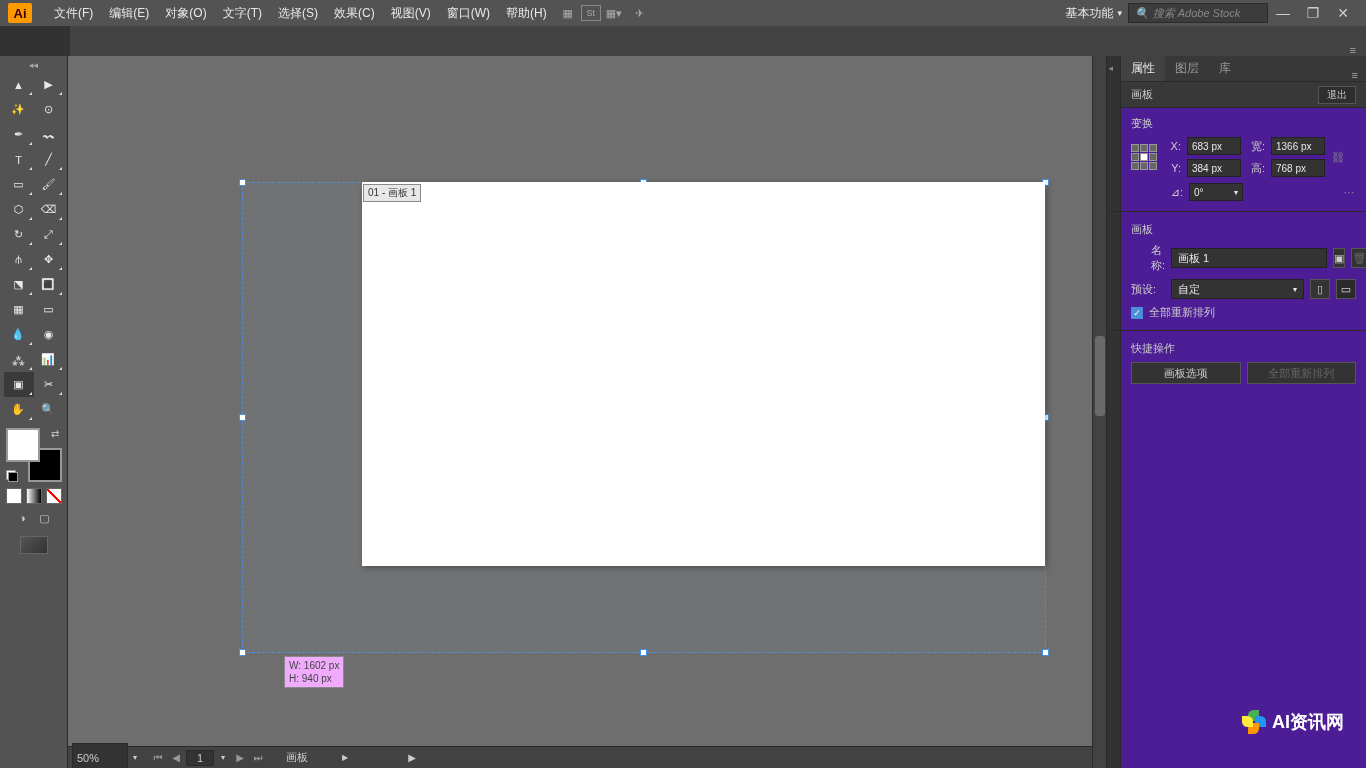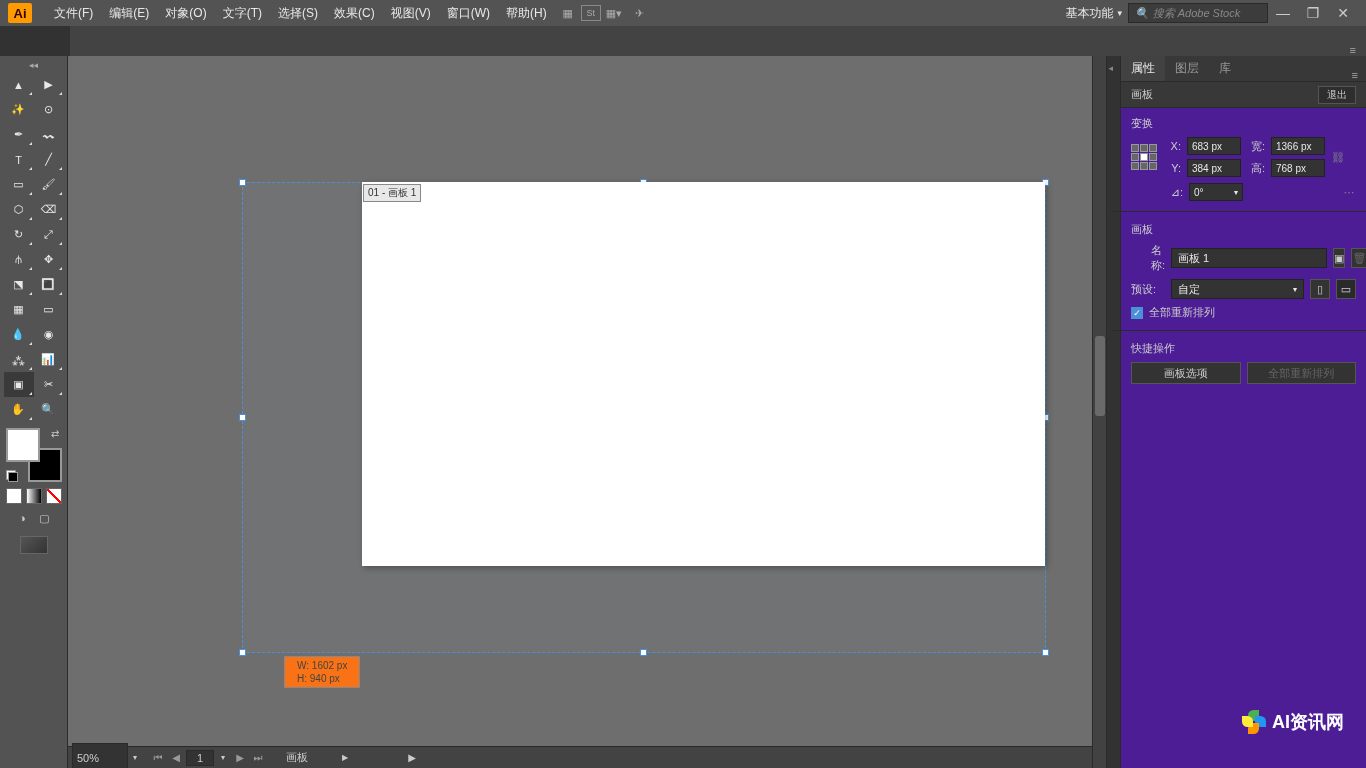--- a/index.html
+++ b/index.html
@@ -38,21 +38,21 @@
 .mini-sw.g { background: linear-gradient(90deg,#fff,#000); }
 .mini-sw.n { background: linear-gradient(45deg, transparent 45%, red 45%, red 55%, transparent 55%), #fff; }
 .screen-row { display:flex; gap:6px; margin-top:6px; }
 .screen-ic { width:16px; height:16px; color:#ccc; display:flex; align-items:center; justify-content:center;}
 .persp { width: 28px; height: 18px; margin-top: 10px; background: linear-gradient(135deg,#555,#333); border:1px solid #666;}
 .canvas-area { flex: 1; background: #6e6e6e; position: relative; overflow: hidden; }
 .artboard { position: absolute; left: 294px; top: 126px; width: 683px; height: 384px; background: #fff; box-shadow: 2px 2px 6px rgba(0,0,0,0.3); }
 .select-rect { position: absolute; left: 174px; top: 126px; width: 804px; height: 471px; border: 1px dashed #4a90d9; background: rgba(180,200,230,0.05); }
 .handle { position: absolute; width: 7px; height: 7px; background: #fff; border: 1px solid #4a90d9; }
 .ab-label { position: absolute; left: 295px; top: 128px; background: #e8e8e8; border: 1px solid #888; color: #333; font-size: 10px; padding: 1px 4px; }
-.dim-label { position: absolute; left: 216px; top: 600px; background: #f97316; border: 1px solid #888; color: #444; font-size: 10px; padding: 2px 12px; line-height: 1.3; }
+.dim-label { position: absolute; left: 216px; top: 600px; background: #f0abfc; border: 1px solid #888; color: #444; font-size: 10px; padding: 2px 4px; line-height: 1.3; }
 .vscroll { position: absolute; right: 0; top: 0; width: 14px; height: 100%; background: #424242; border-left: 1px solid #2a2a2a; }
 .vthumb { position: absolute; left: 2px; width: 10px; background: #6a6a6a; border-radius: 3px; top: 280px; height: 80px; }
 .statusbar { position: absolute; bottom: 0; left: 0; right: 14px; height: 22px; background: #434343; border-top: 1px solid #2a2a2a; display: flex; align-items: center; padding: 0 0; color: #ccc; font-size: 11px; }
 .st-zoom { width: 56px; background: #333; height: 30px; margin-left: 4px; display: flex; align-items: center; padding: 0 4px; border:1px solid #2a2a2a;}
 .st-drop { width: 14px; display:flex; justify-content:center; font-size:8px;}
 .st-nav { display:flex; align-items:center; gap:2px; margin-left:8px;}
 .st-btn { width:16px; height:16px; display:flex; align-items:center; justify-content:center; color:#999; cursor:pointer; font-size:10px;}
 .st-pg { width: 28px; background:#333; height:16px; display:flex; align-items:center; justify-content:center; border:1px solid #2a2a2a;}
 .st-sec { margin-left: 20px; display:flex; align-items:center; gap:4px;}
 .st-play { margin-left: 60px; color:#ccc; font-size:10px;}

